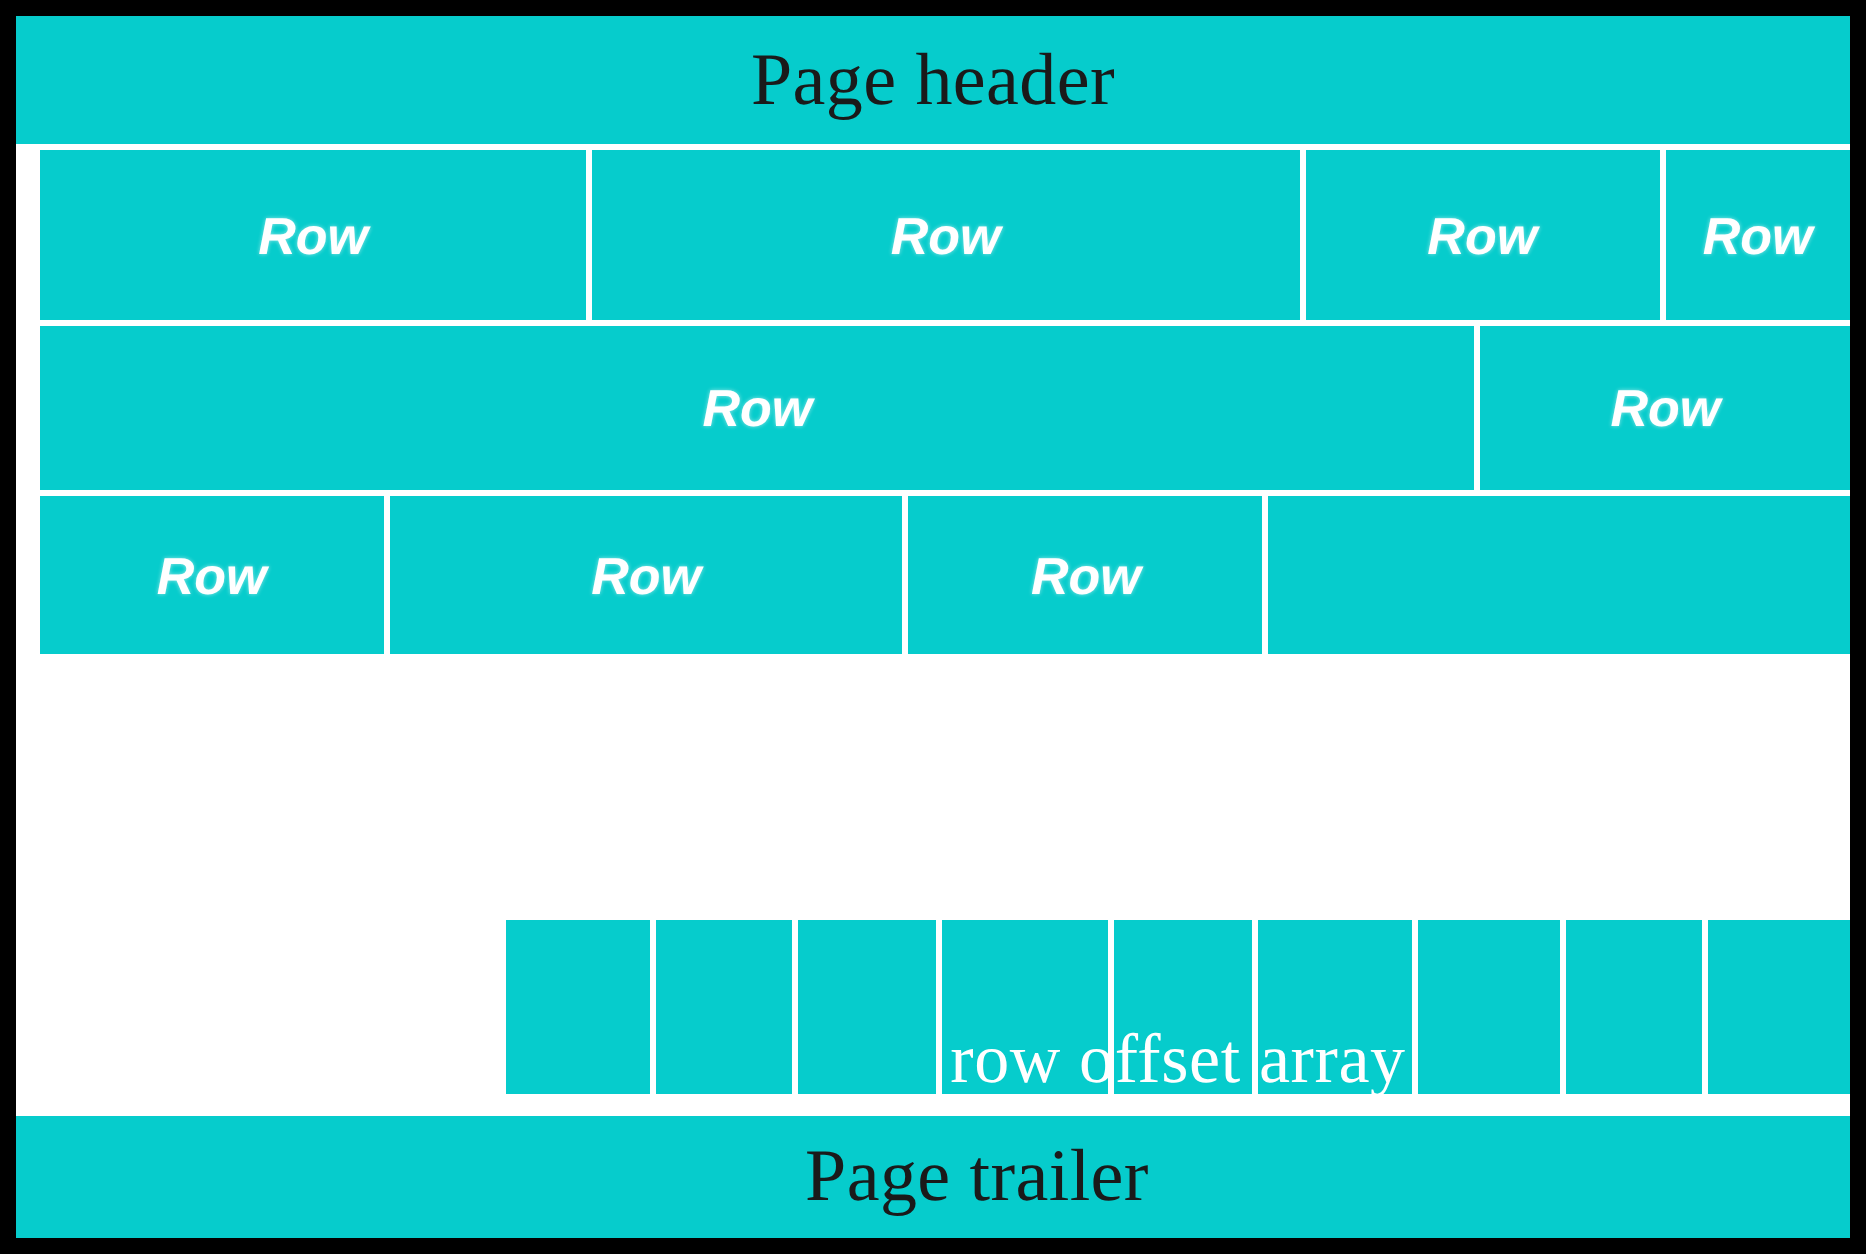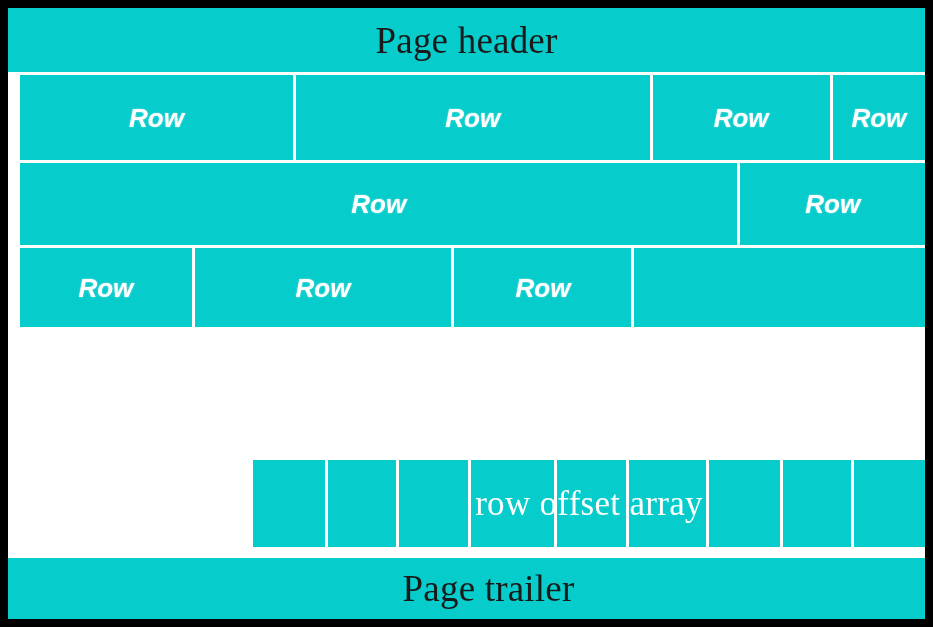--- a/index.html
+++ b/index.html
@@ -120,21 +120,21 @@
   }
   .offset-cell:last-child { border-right: none; }
 
   .offset-text {
     position: absolute;
     top: 452px;
     height: 87px;
     left: 245px;
     right: 0;
     display: flex;
-    align-items: center;
+    align-items: flex-end;
     justify-content: center;
     pointer-events: none;
   }
   .offset-text span {
     font-family: "Liberation Serif", "DejaVu Serif", serif;
     font-size: 35px;
     color: #ffffff;
     line-height: 1;
     white-space: nowrap;
     letter-spacing: 0.3px;

